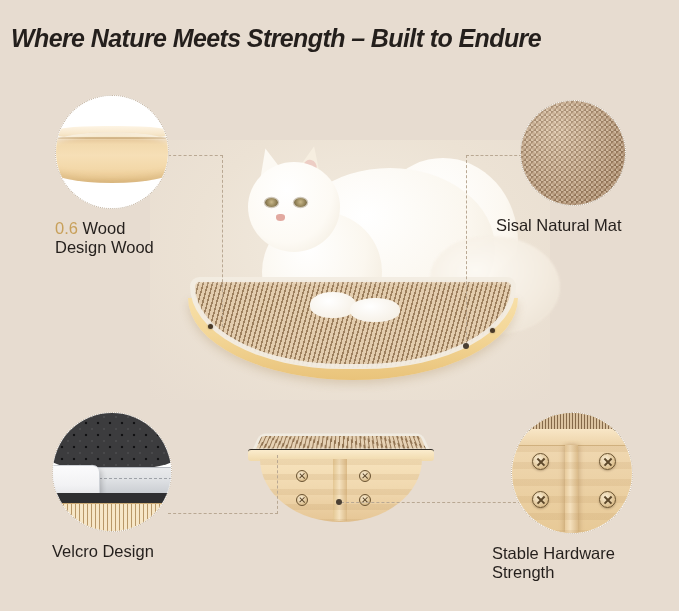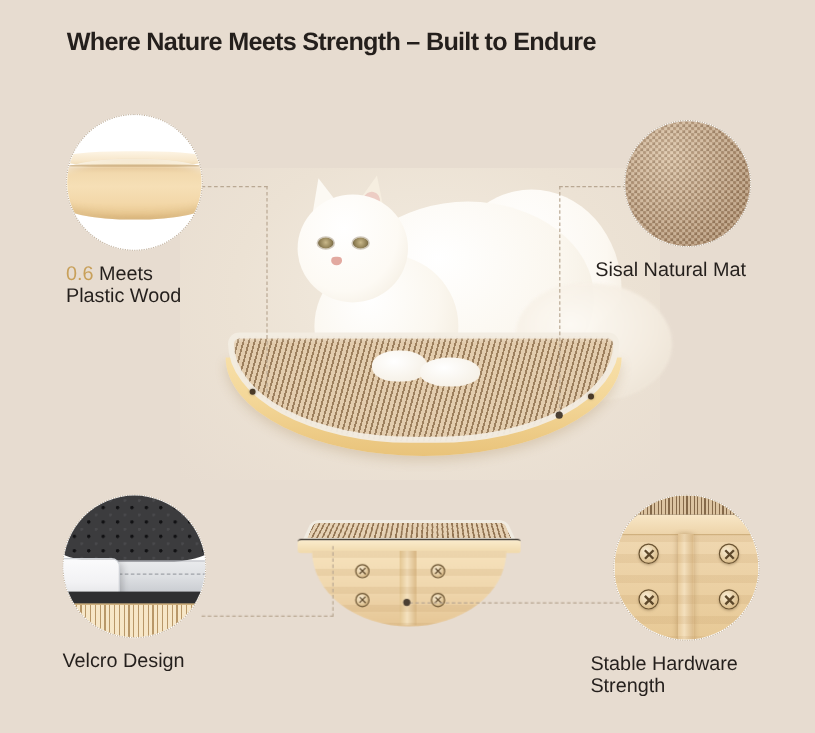--- a/index.html
+++ b/index.html
@@ -22,25 +22,26 @@
     height: 611px;
   }
 
   
   .title {
     position: absolute;
     top: 24px;
     left: 0;
     width: 552px;
     text-align: center;
-    font-size: 21px;
+    font-size: 25px;
     font-weight: bold;
     letter-spacing: -0.6px;
     color: #241f1c;
     white-space: nowrap;
+    font-style: italic;
   }
 
   
   .dash-h {
     position: absolute;
     height: 0;
     border-top: 1px dashed #b9a893;
   }
   .dash-v {
     position: absolute;
@@ -523,22 +524,22 @@
 
   <div class="dash-h" style="left:341px; top:502px; width:180px;"></div>
   <div class="dot" style="left:336px; top:499px;"></div>
 
   <div class="callout" style="left:55px; top:95px;">
     <div class="circle" style="width:114px; height:114px;">
       <div class="wood-top"></div>
       <div class="wood-edge"></div>
     </div>
     <div class="caption">
-      <span class="accent">0.6</span><span> Meets</span><br>
-      <span>Plastic Wood</span>
+      <span class="accent">0.6</span><span> Wood</span><br>
+      <span>Design Wood</span>
     </div>
   </div>
 
   <div class="callout" style="left:520px; top:100px;">
     <div class="circle" style="width:106px; height:106px; border-color:#bdae9a;">
       <div class="sisal"></div>
     </div>
     <div class="caption" style="margin-left:-24px;">Sisal Natural Mat</div>
   </div>
 

